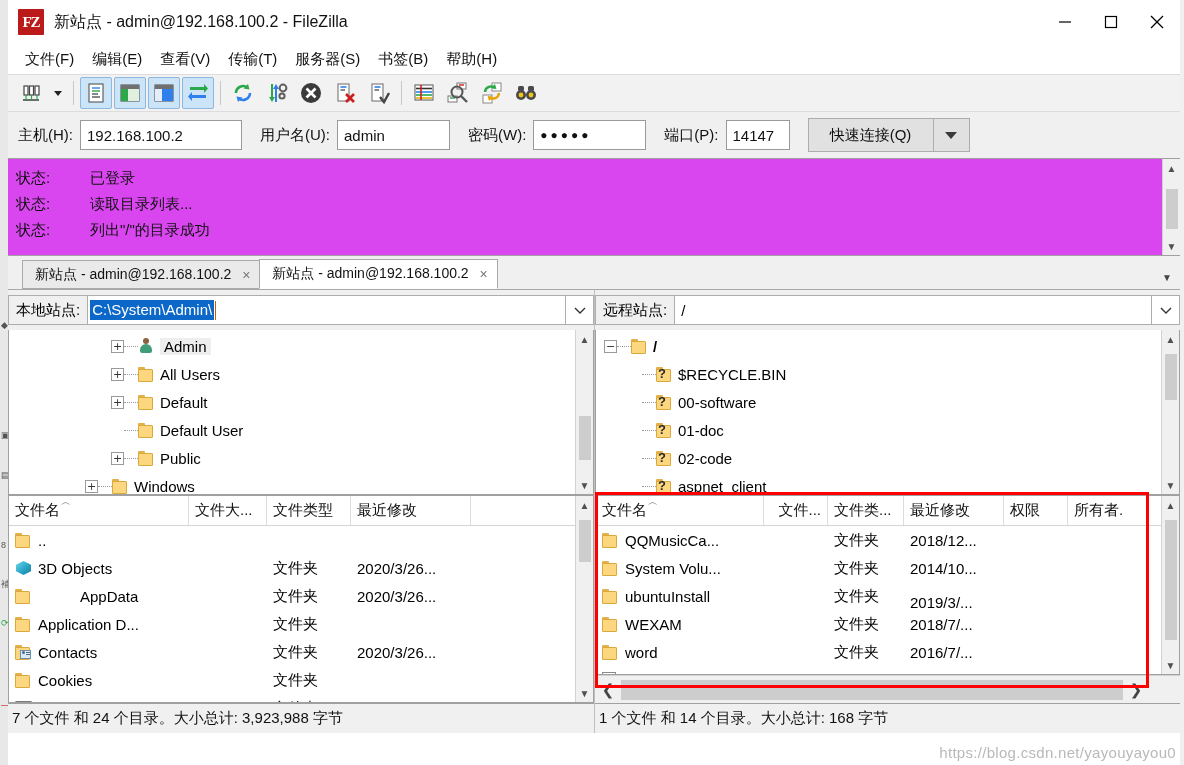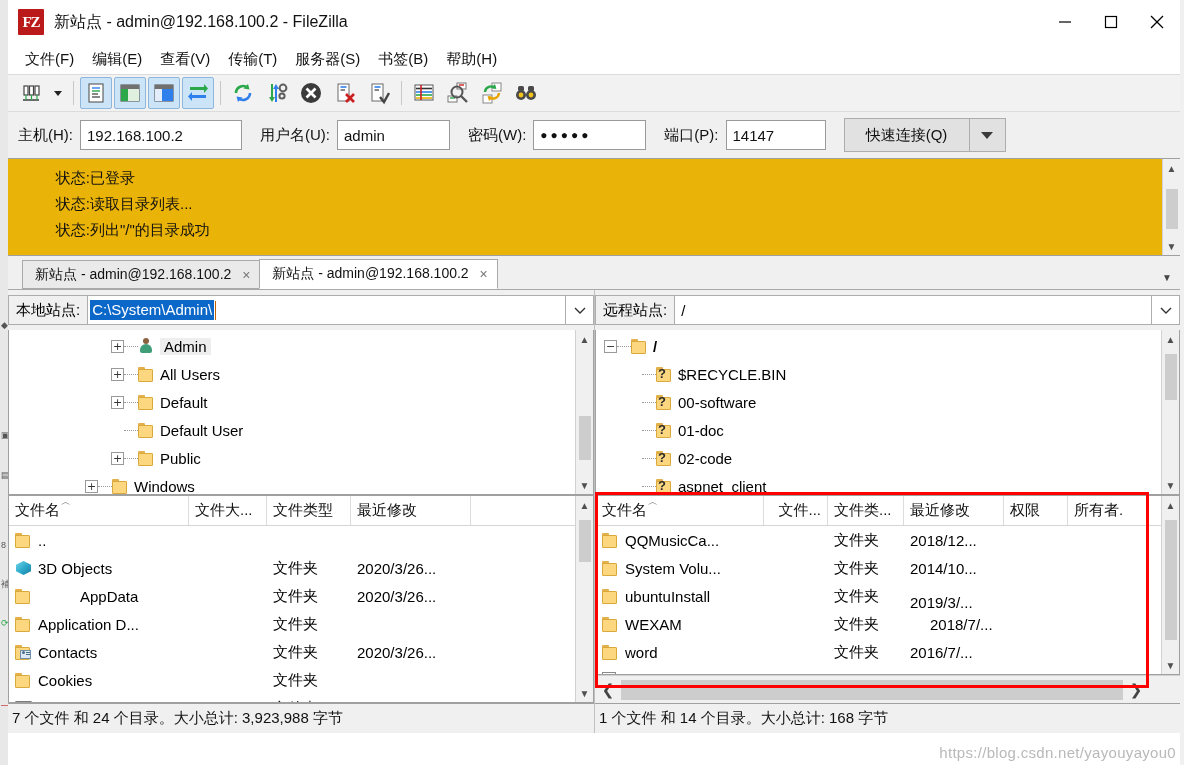--- a/index.html
+++ b/index.html
@@ -51,34 +51,34 @@
   .quickbar{ height:46px; background:#f0f0f0; display:flex; align-items:center; padding-left:10px; gap:0; }
   .qlabel{ font-size:15px; color:#111; margin-right:7px; white-space:nowrap; }
   .qinput{
     height:30px; border:1px solid #9a9a9a; background:#fff; font-size:15px;
     padding:0 6px; display:flex; align-items:center; color:#111; margin-right:18px;
     font-family:"Liberation Sans", sans-serif;
   }
   .qinput.host{ width:162px; }
   .qinput.user{ width:113px; }
   .qinput.pass{ width:113px; letter-spacing:3px; font-size:12px; }
-  .qinput.port{ width:100px; }
+  .qinput.port{ width:64px; }
   .qbtn{
     height:34px; min-width:126px; background:#e1e1e1; border:1px solid #adadad;
     display:flex; align-items:center; justify-content:center; font-size:15px; color:#111;
   }
   .qddbtn{
     height:34px; width:36px; background:#e1e1e1; border:1px solid #adadad; border-left:none;
     display:flex; align-items:center; justify-content:center;
   }
 
   
   .logbox{
-    height:98px; background:#eab308; border-top:1px solid #a0a0a0; border-bottom:1px solid #a0a0a0;
-    display:flex; position:relative;text-align:right;
+    height:98px; background:#d946ef; border-top:1px solid #a0a0a0; border-bottom:1px solid #a0a0a0;
+    display:flex; position:relative;
   }
   .logrows{ flex:1; padding:6px 0 0 8px; overflow:hidden; }
   .logrow{ display:flex; font-size:15px; line-height:26px; color:#111; }
   .logrow .lbl{ width:74px; flex:none; }
   .vscroll{
     width:18px; background:#f0f0f0; border-left:1px solid #d2d2d2;
     display:flex; flex-direction:column; align-items:center; justify-content:space-between;
     position:relative;
   }
   .vsarrow{ height:18px; width:18px; display:flex; align-items:center; justify-content:center; font-size:10px; color:#505050; }
@@ -740,21 +740,21 @@
             <div class="fl-row">
               <div class="fl-cell name" style="width:168px;">
                 <div class="fico">
                     <div class="tabp"></div>
                     <div class="body"></div>
                   </div>
                 <span>WEXAM</span>
               </div>
               <div class="fl-cell num" style="width:64px;"></div>
               <div class="fl-cell" style="width:76px;">文件夹</div>
-              <div class="fl-cell" style="width:100px;margin-left:20px;">2018/7/...</div>
+              <div class="fl-cell" style="width:100px;">2018/7/...</div>
               <div class="fl-cell" style="width:64px;"></div>
               <div class="fl-cell" style="width:72px;"></div>
             </div>
             <div class="fl-row">
               <div class="fl-cell name" style="width:168px;">
                 <div class="fico">
                     <div class="tabp"></div>
                     <div class="body"></div>
                   </div>
                 <span>word</span>

